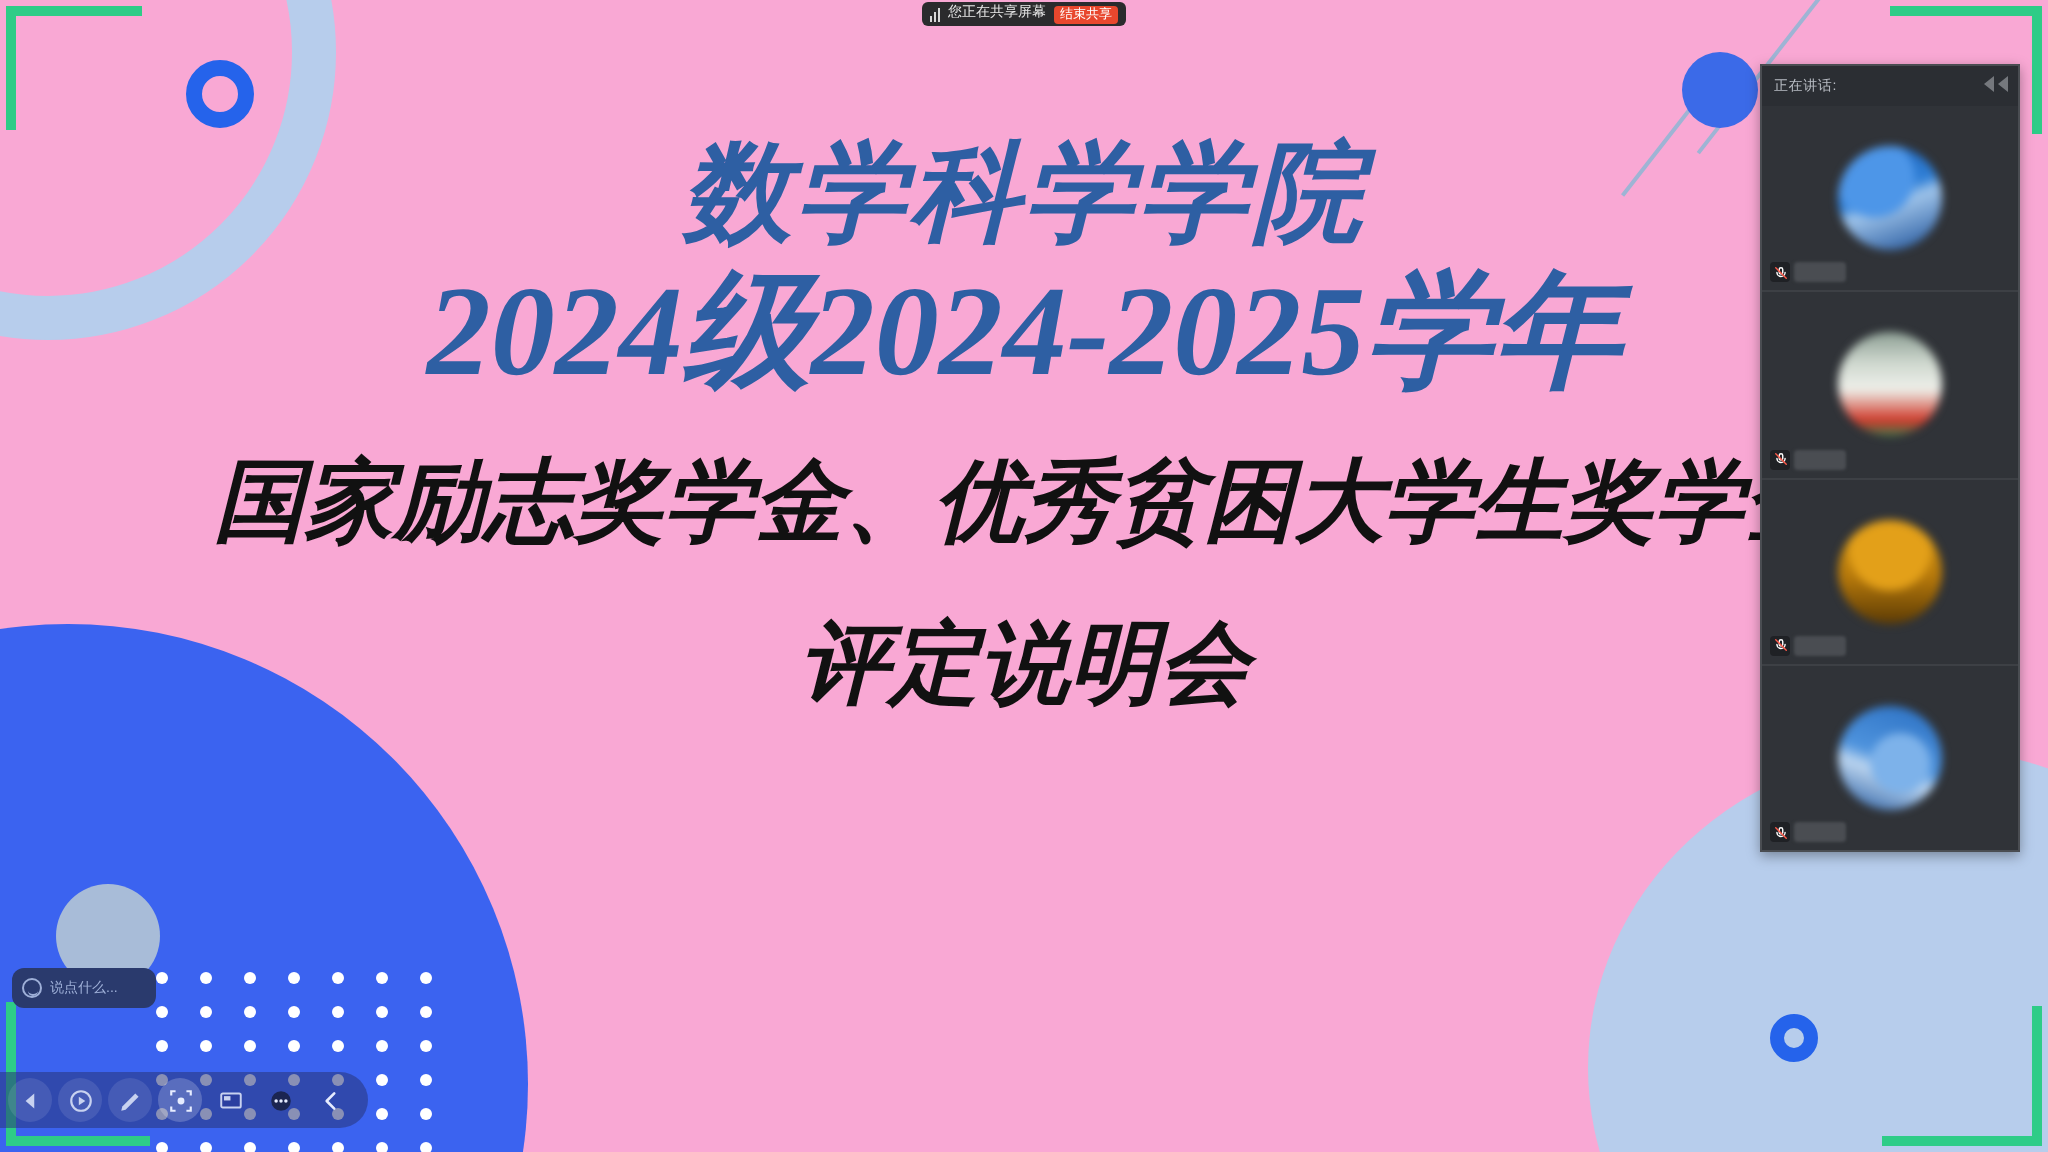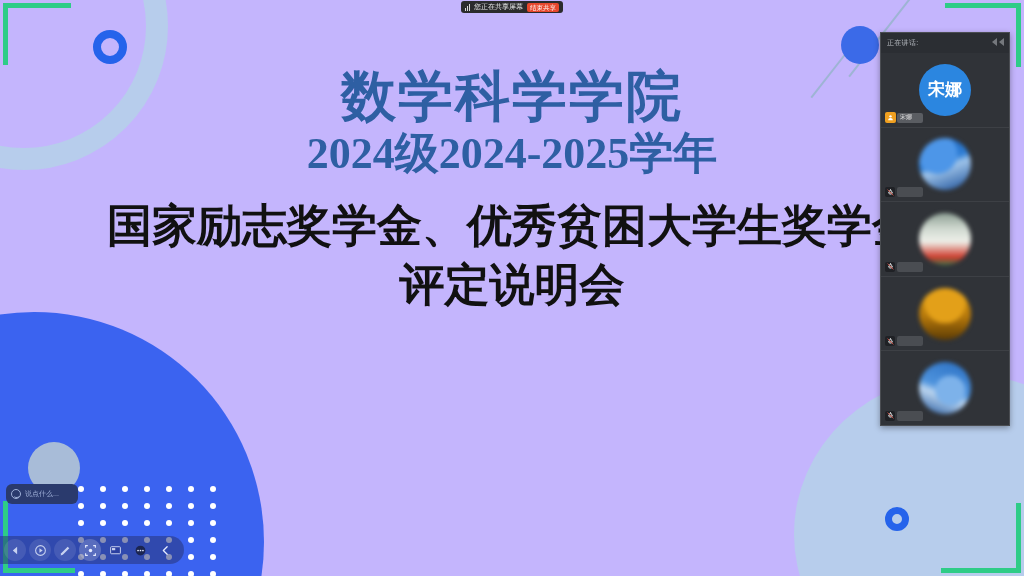--- a/index.html
+++ b/index.html
@@ -6,22 +6,23 @@
   html, body { width:1024px; height:576px; overflow:hidden; }
   body {
     font-family:"Liberation Sans", sans-serif;
     background:#ffffff;
     position:relative;
   }
 
   
   #slide {
     position:absolute; inset:0;
-    background:#c4b5fd;
+    background:#f9a8d4;
     overflow:hidden;
+    font-style:italic;
   }
 
   
   .corner-frame { position:absolute; }
   .corner-tl {
     left:3px; top:3px; width:68px; height:62px;
     border-left:5px solid #2ecc87; border-top:5px solid #2ecc87;
   }
   .corner-bl {
     left:3px; bottom:3px; width:72px; height:72px;
@@ -117,36 +118,36 @@
     font-family:"Liberation Serif", serif;
     font-weight:bold;
     font-size:55px;
     letter-spacing:2px;
     color:#2e5fa3;
     line-height:1.05;
   }
   .t-line2 {
     font-family:"Liberation Serif", serif;
     font-weight:bold;
-    font-size:44px;
+    font-size:64px;
     letter-spacing:0px;
     color:#2e5fa3;
     line-height:1.25;
   }
   .t-line3 {
     margin-top:18px;
     font-family:"Liberation Serif", serif;
     font-weight:bold;
     font-size:45px;
     color:#111111;
     line-height:1.2;
     white-space:nowrap;
   }
   .t-line4 {
-    margin-top:2px;
+    margin-top:24px;
     font-family:"Liberation Serif", serif;
     font-weight:bold;
     font-size:45px;
     color:#111111;
   }
   .t-date {
     position:absolute; left:0; right:0; top:495px;
     text-align:center;
     font-family:"Liberation Serif", serif;
     font-weight:bold;
@@ -408,30 +409,20 @@
 <div id="video-panel">
   <div id="panel-header">
     <span class="label">正在讲话:</span>
     <span class="chevrons">
         <span></span>
         <span></span>
       </span>
   </div>
   <div id="tiles" style="flex: 1 1 auto; display: flex; flex-direction: column;">
       <div class="tile">
-        <div class="avatar-initial">宋娜</div>
-        <div class="speaker-badge">
-          <svg viewBox="0 0 24 24" fill="#fff">
-            <circle cx="12" cy="8" r="4"></circle>
-            <path d="M4 21c0-4.4 3.6-7 8-7s8 2.6 8 7z"></path>
-          </svg>
-        </div>
-        <div class="name-badge sharp">宋娜</div>
-      </div>
-      <div class="tile">
         <div class="avatar-img av-blue"></div>
         <div class="mic-badge">
           <svg viewBox="0 0 24 24" fill="none" stroke="#fff" stroke-width="2.4" stroke-linecap="round">
             <path d="M12 3a3 3 0 0 1 3 3v5a3 3 0 0 1-6 0V6a3 3 0 0 1 3-3z"></path>
             <path d="M5 11a7 7 0 0 0 14 0"></path>
             <line x1="3" y1="3" x2="21" y2="21" stroke="#ff5a4a"></line>
           </svg>
         </div>
         <div class="name-badge"></div>
       </div>

